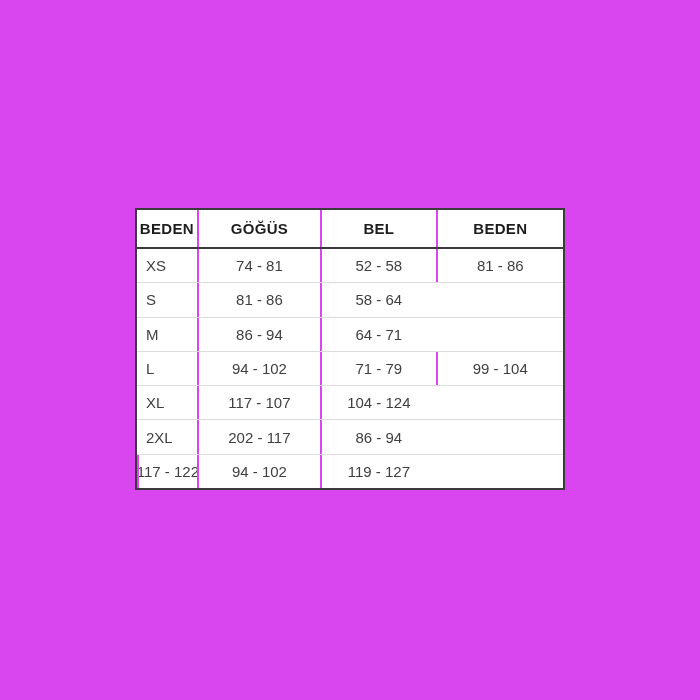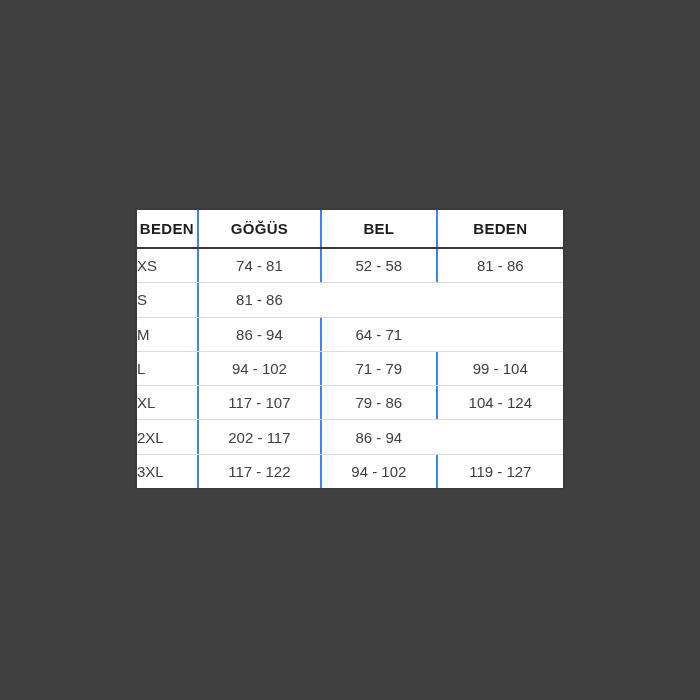--- a/index.html
+++ b/index.html
@@ -4,21 +4,21 @@
 <style>
   html, body {
     margin: 0;
     padding: 0;
     background: #ffffff;
   }
   .stage {
     position: relative;
     width: 700px;
     height: 700px;
-    background: #404040;
+    background: #d946ef;
     overflow: hidden;
     font-family: "Liberation Sans", "DejaVu Sans", sans-serif;
   }
   .size-table {
     position: absolute;
     left: 135px;
     top: 208px;
     width: 430px;
     height: 282px;
     box-sizing: border-box;
@@ -41,35 +41,36 @@
   }
   .trow.body + .trow.body {
     border-top: 1px solid #dcdcdc;
   }
   .cell {
     display: flex;
     align-items: center;
     justify-content: center;
     font-size: 15px;
     color: #3f3f3f;
-    border-left: 2px solid #3b82f6;
+    border-left: 2px solid #d946ef;
     overflow: hidden;
     white-space: nowrap;
   }
   .cell.first {
     border-left: none;
   }
   .trow.header .cell {
     font-weight: bold;
     color: #1d1d1d;
     font-size: 15px;
     letter-spacing: 0.3px;
   }
   .trow.body .cell.size-col {
     justify-content: flex-start;
+    padding-left: 9px;
   }
 </style>
 </head>
 <body>
 
 <div class="stage">
   <div class="size-table">
 
     <div class="trow header">
       <div class="cell first">BEDEN</div>
@@ -81,49 +82,48 @@
     <div class="trow body">
       <div class="cell first size-col">XS</div>
       <div class="cell">74 - 81</div>
       <div class="cell">52 - 58</div>
       <div class="cell">81 - 86</div>
     </div>
 
     <div class="trow body">
       <div class="cell first size-col">S</div>
       <div class="cell">81 - 86</div>
+      <div class="cell">58 - 64</div>
     </div>
 
     <div class="trow body">
       <div class="cell first size-col">M</div>
       <div class="cell">86 - 94</div>
       <div class="cell">64 - 71</div>
     </div>
 
     <div class="trow body">
       <div class="cell first size-col">L</div>
       <div class="cell">94 - 102</div>
       <div class="cell">71 - 79</div>
       <div class="cell">99 - 104</div>
     </div>
 
     <div class="trow body">
       <div class="cell first size-col">XL</div>
       <div class="cell">117 - 107</div>
-      <div class="cell">79 - 86</div>
       <div class="cell">104 - 124</div>
     </div>
 
     <div class="trow body">
       <div class="cell first size-col">2XL</div>
       <div class="cell">202 - 117</div>
       <div class="cell">86 - 94</div>
     </div>
 
     <div class="trow body">
-      <div class="cell first size-col">3XL</div>
       <div class="cell">117 - 122</div>
       <div class="cell">94 - 102</div>
       <div class="cell">119 - 127</div>
     </div>
 
   </div>
 </div>
 
 </body></html>

